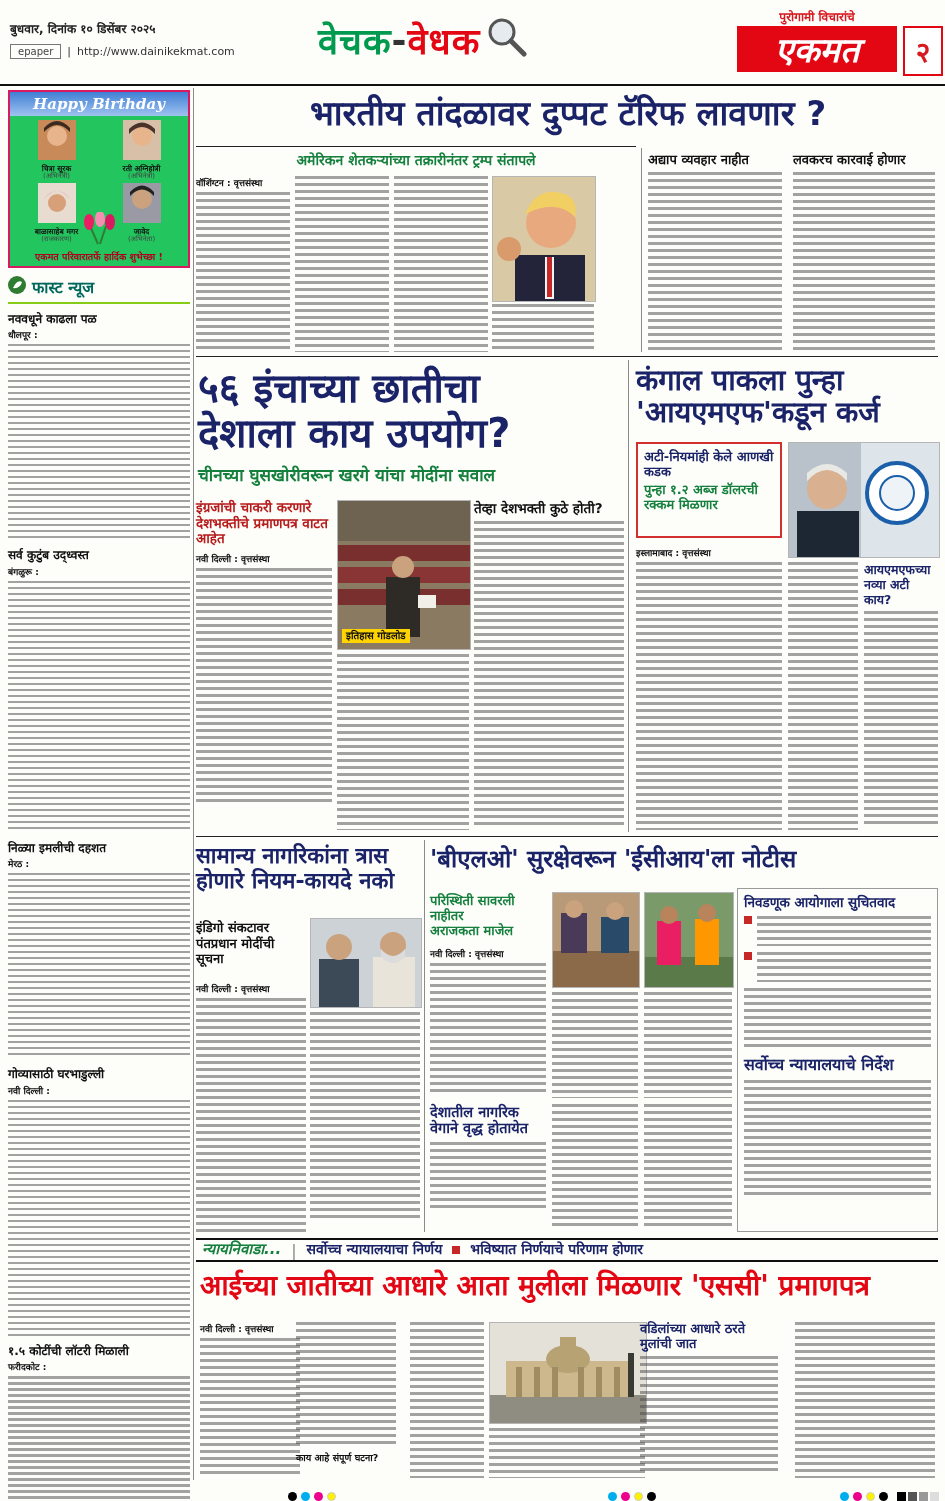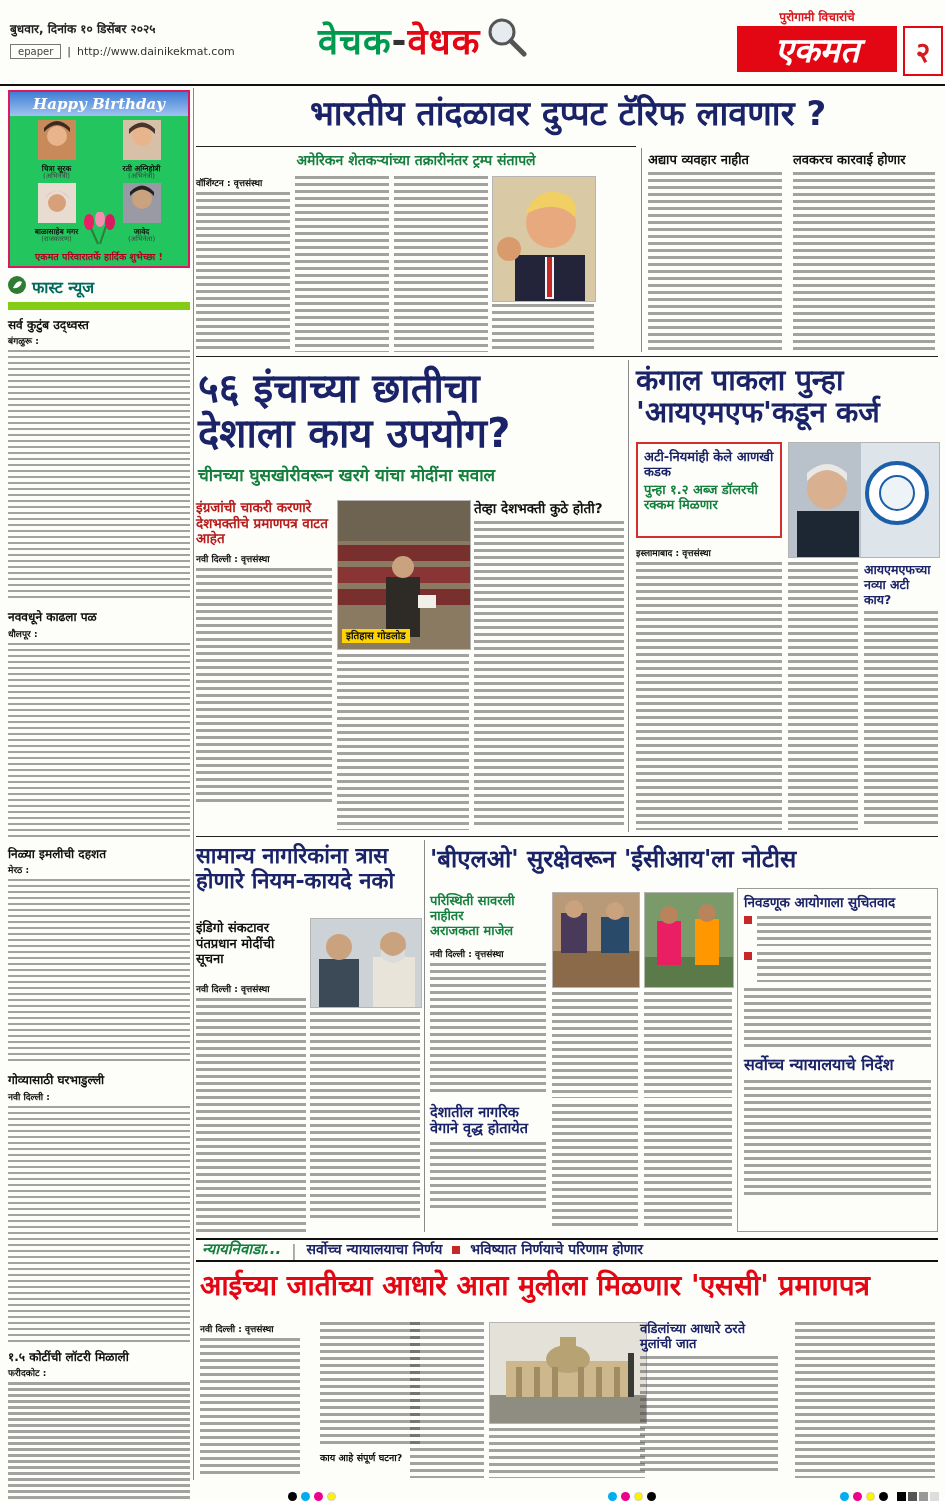--- a/index.html
+++ b/index.html
@@ -30,21 +30,21 @@
   
   #bday{left:8px;top:90px;width:182px;height:178px;border:2px solid #d81b60;background:#22c55e;box-sizing:border-box;}
   #bday-head{height:24px;background:linear-gradient(180deg,#3f7fd4,#9fc3f0);color:#fff;text-align:center;
              font-family:"DejaVu Serif","Liberation Serif",serif;font-style:italic;font-size:15px;line-height:24px;font-weight:bold;}
   #bday-grid{display:grid;grid-template-columns:1fr 1fr;gap:2px 4px;padding:4px 6px 0 6px;}
   .bcell{text-align:center;}
   .bname{font-size:7.5px;font-weight:bold;line-height:1.2;}
   .brole{font-size:7px;color:#444;line-height:1.1;}
   #bday-wish{position:absolute;left:0;right:0;bottom:3px;text-align:center;color:#b00020;font-weight:bold;font-size:9.5px;}
   
-  #fn-head{display:flex;align-items:center;gap:6px;border-bottom:8px solid #84cc16;padding-bottom:4px;}
+  #fn-head{display:flex;align-items:center;gap:6px;border-bottom:2px solid #84cc16;padding-bottom:4px;}
   #fn-title{font-size:16px;font-weight:bold;color:#00695c;}
   .fn-hl{font-size:12px;font-weight:bold;color:#101010;margin:8px 0 2px 0;line-height:1.2;}
   
   #strip{left:196px;top:1238px;width:742px;height:24px;border-top:2px solid #101010;border-bottom:2px solid #101010;
          display:flex;align-items:center;gap:10px;box-sizing:border-box;padding:0 6px;}
   .bsq{display:inline-block;width:8px;height:8px;background:#c62828;}
   .dot{display:inline-block;width:9px;height:9px;border-radius:50%;margin-right:4px;}
   .gsq{display:inline-block;width:9px;height:9px;margin-right:2px;}
   .ecbox{border:1px solid #9a9a9a;box-sizing:border-box;padding:6px;}
   .brow{display:flex;gap:5px;align-items:flex-start;margin-bottom:6px;}
@@ -135,28 +135,28 @@
       <span>
         <svg width="18" height="18" viewBox="0 0 18 18">
             <circle cx="9" cy="9" r="9" fill="#2e7d32"></circle>
             <path d="M5 12 Q9 3 14 6 Q12 13 5 12Z" fill="#fff"></path>
           </svg>
       </span>
       <span id="fn-title">फास्ट न्यूज</span>
     </div>
 
     <div>
+      <div class="fn-hl">नववधूने काढला पळ</div>
+      <div class="dateline">धौलपूर :</div>
+      <div class="sim8" style="height:196px"></div>
+    </div>
+    <div>
       <div class="fn-hl">सर्व कुटुंब उद्ध्वस्त</div>
       <div class="dateline">बंगळुरू :</div>
       <div class="sim8" style="height:252px"></div>
-    </div>
-    <div>
-      <div class="fn-hl">नववधूने काढला पळ</div>
-      <div class="dateline">धौलपूर :</div>
-      <div class="sim8" style="height:196px"></div>
     </div>
     <div>
       <div class="fn-hl">निळ्या इमलीची दहशत</div>
       <div class="dateline">मेरठ :</div>
       <div class="sim8" style="height:186px"></div>
     </div>
     <div>
       <div class="fn-hl">गोव्यासाठी घरभाडुल्ली</div>
       <div class="dateline">नवी दिल्ली :</div>
       <div class="sim8" style="height:236px"></div>
@@ -339,21 +339,21 @@
     <span class="bsq"></span>
     <span class="hl" style="font-size:14px;">भविष्यात निर्णयाचे परिणाम होणार</span>
   </div>
 
   <div class="abs rhl" style="left:200px;top:1270px;width:738px;font-size:28px;color:#e30613;">आईच्या जातीच्या आधारे आता मुलीला मिळणार 'एससी' प्रमाणपत्र</div>
 
   <div class="abs" style="left:200px;top:1322px;width:100px;">
     <div class="dateline">नवी दिल्ली : वृत्तसंस्था</div>
     <div class="sim" style="height:140px"></div>
   </div>
-  <div class="abs" style="left:320px;top:1322px;width:100px;">
+  <div class="abs" style="left:296px;top:1322px;width:100px;">
     <div class="sim" style="height:126px"></div>
     <div class="bhl" style="font-size:9.5px;margin-top:4px;">काय आहे संपूर्ण घटना?</div>
   </div>
   <div class="abs sim" style="left:410px;top:1322px;width:74px;height:156px;"></div>
   <div class="imgbox" style="left:489px;top:1322px;width:156px;height:100px;">
     <svg width="156" height="100" viewBox="0 0 156 100">
       <rect width="156" height="100" fill="#e4e2d8"></rect>
       <rect y="72" width="156" height="28" fill="#8f8d82"></rect>
       <rect x="16" y="38" width="124" height="36" fill="#cdb88e"></rect>
       <ellipse cx="78" cy="36" rx="22" ry="14" fill="#b7a273"></ellipse>

